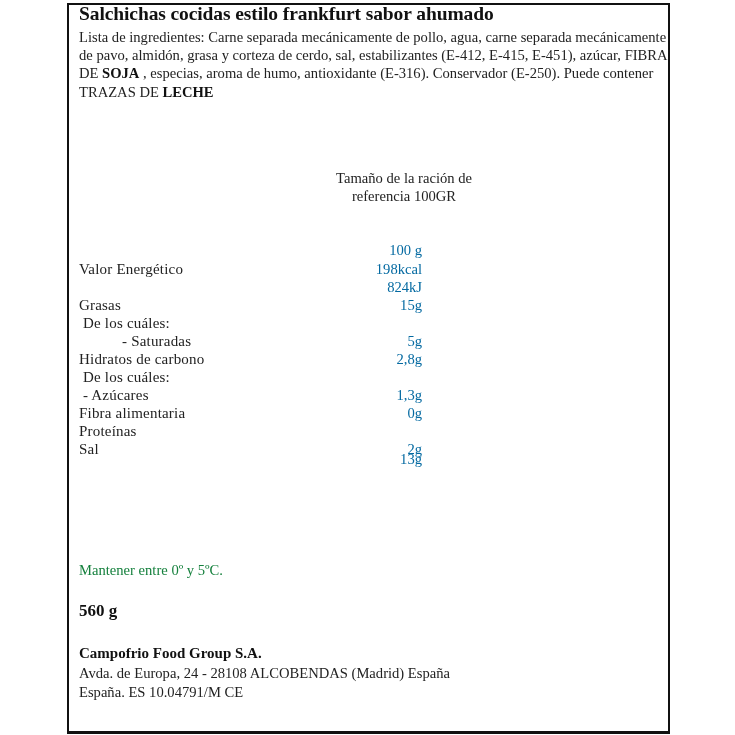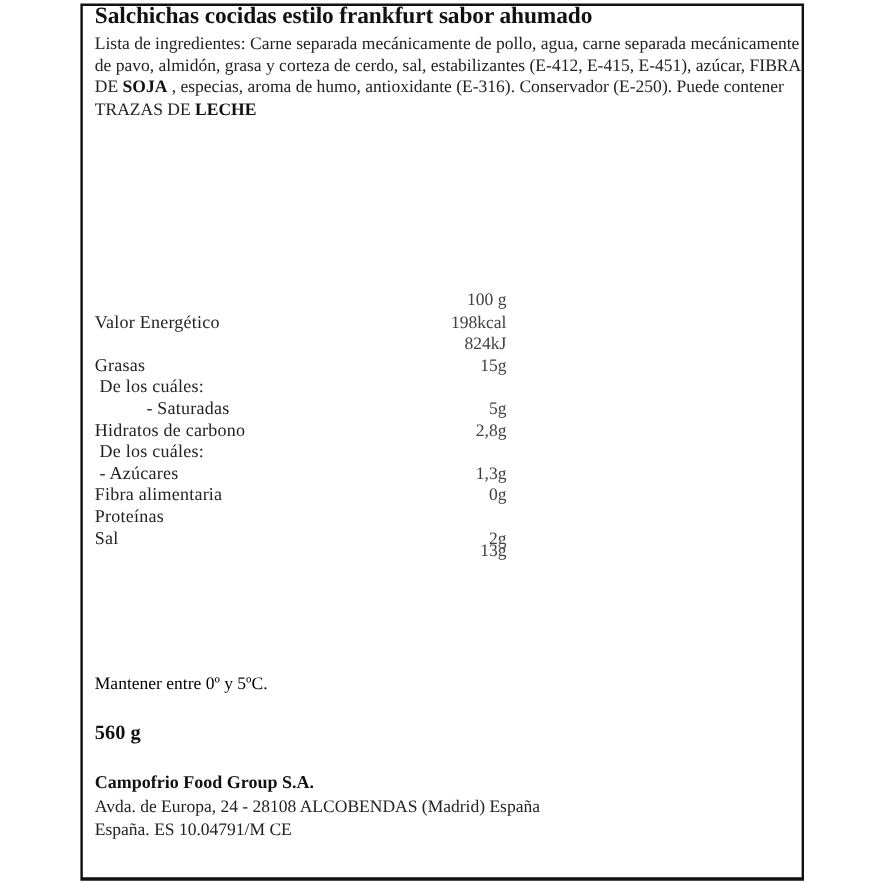--- a/index.html
+++ b/index.html
@@ -8,36 +8,40 @@
   .label-box { position:absolute; left:67px; top:3px; width:599px; height:726px;
                border:2px solid #111; border-bottom-width:3px; box-sizing:content-box; }
   .abs { position:absolute; white-space:nowrap;font-family:Liberation Serif, serif; }
   .title { left:10px; top:-2px; font-size:19.5px; font-weight:bold; color:#111; letter-spacing:-0.1px; }
   .ingredients { left:10px; top:23px; width:590px; font-size:14.6px; line-height:18.2px; color:#222; white-space:normal; }
   .ingredients b { font-weight:bold; color:#111; }
   .serving { left:230px; width:210px; top:164px; text-align:center; font-size:14.6px; line-height:18.2px; color:#222; white-space:normal; }
   .n-label { left:10px; font-size:15px; color:#222; letter-spacing:0.2px; }
   .n-label.sub { left:14px; }
   .n-label.dash { left:14px; }
-  .n-val { right:246px; font-size:14.6px; color:#404040; text-align:right; }
-  .storage { left:10px; top:557px; font-size:14.6px; color:#000000; }
+  .n-val { right:246px; font-size:14.6px; color:#0369a1; text-align:right; }
+  .storage { left:10px; top:557px; font-size:14.6px; color:#15803d; }
   .weight { left:10px; top:596px; font-size:17px; font-weight:bold; color:#111; }
   .company { left:10px; top:640px; font-size:15px; font-weight:bold; color:#111; }
   .address { left:10px; top:660px; font-size:14.6px; color:#222; }
   .reg { left:10px; top:679px; font-size:14.6px; color:#222; }
 </style>
 </head>
 <body>
 
 <div class="label-box">
 
   <div class="abs title">Salchichas cocidas estilo frankfurt sabor ahumado</div>
 
   <div class="abs ingredients"><span>Lista de ingredientes:</span><span> Carne separada mecánicamente de pollo, agua, carne separada mecánicamente de pavo, almidón, grasa y corteza de cerdo, sal, estabilizantes (E-412, E-415, E-451), azúcar, FIBRA DE </span><b>SOJA</b><span> , especias, aroma de humo, antioxidante (E-316). Conservador (E-250). Puede contener TRAZAS DE </span><b>LECHE</b></div>
 
+  <div class="abs serving">
+    <div>Tamaño de la ración de</div>
+    <div>referencia 100GR</div>
+  </div>
 
   <div>
     <div class="abs n-val" style="top:237px;">100 g</div>
 
     <div class="abs n-label" style="top:256px;">Valor  Energético</div>
     <div class="abs n-val" style="top:256px;">198kcal</div>
     <div class="abs n-val" style="top:274px;">824kJ</div>
 
     <div class="abs n-label" style="top:292px;">Grasas</div>
     <div class="abs n-val" style="top:292px;">15g</div>

